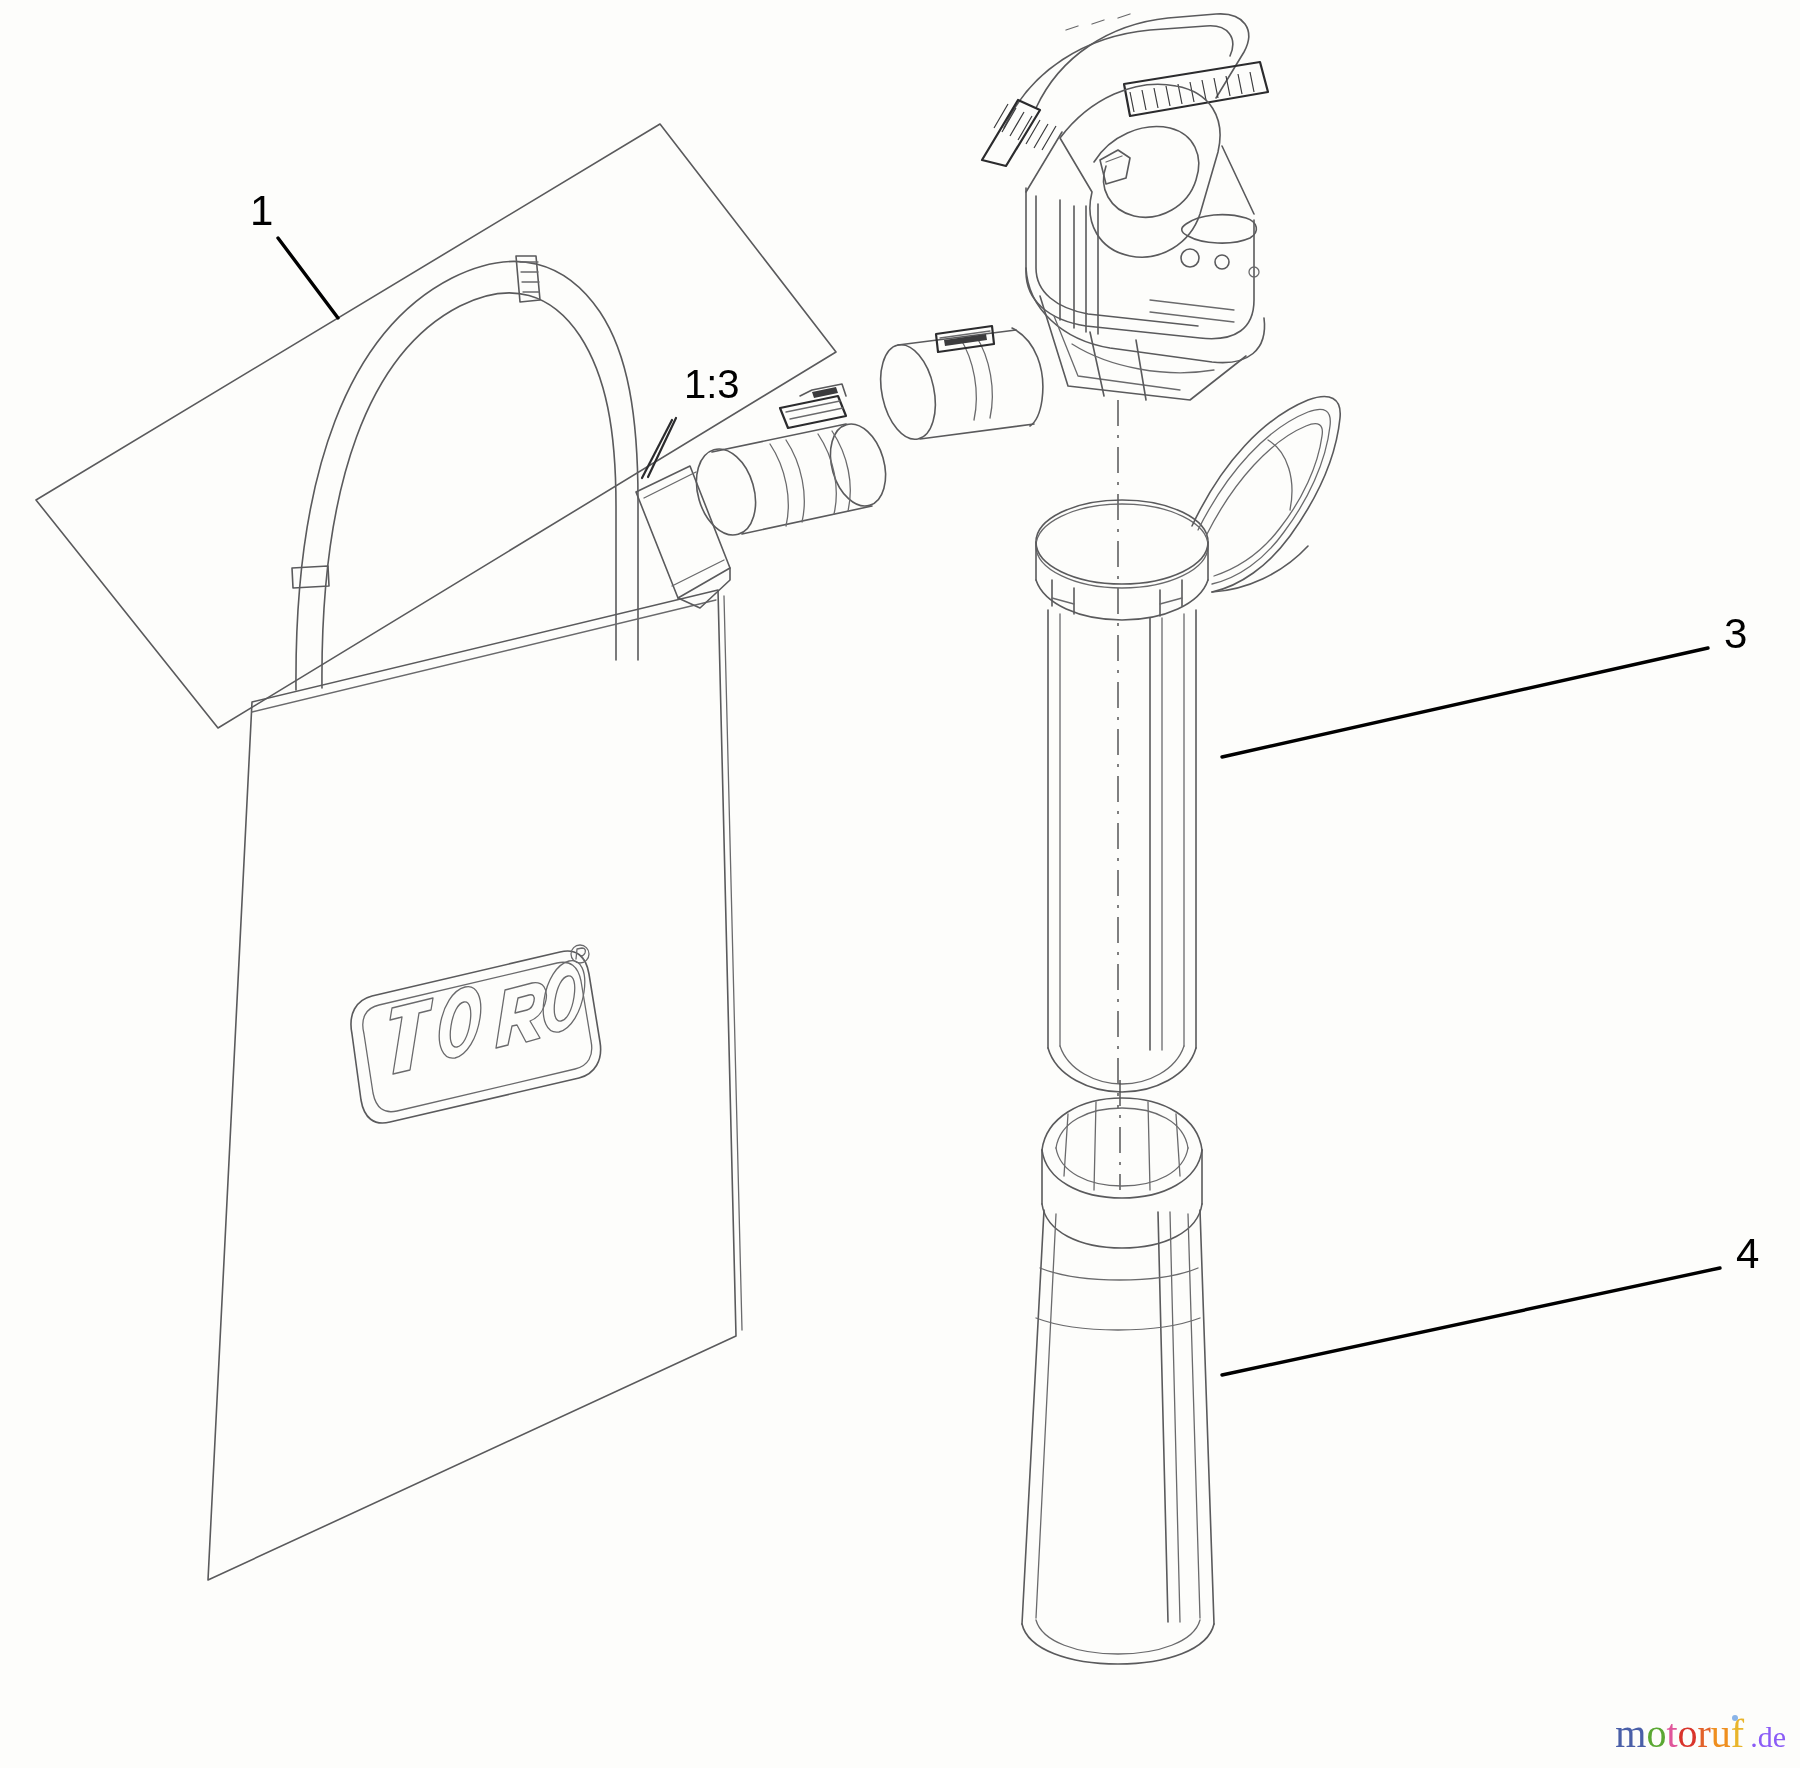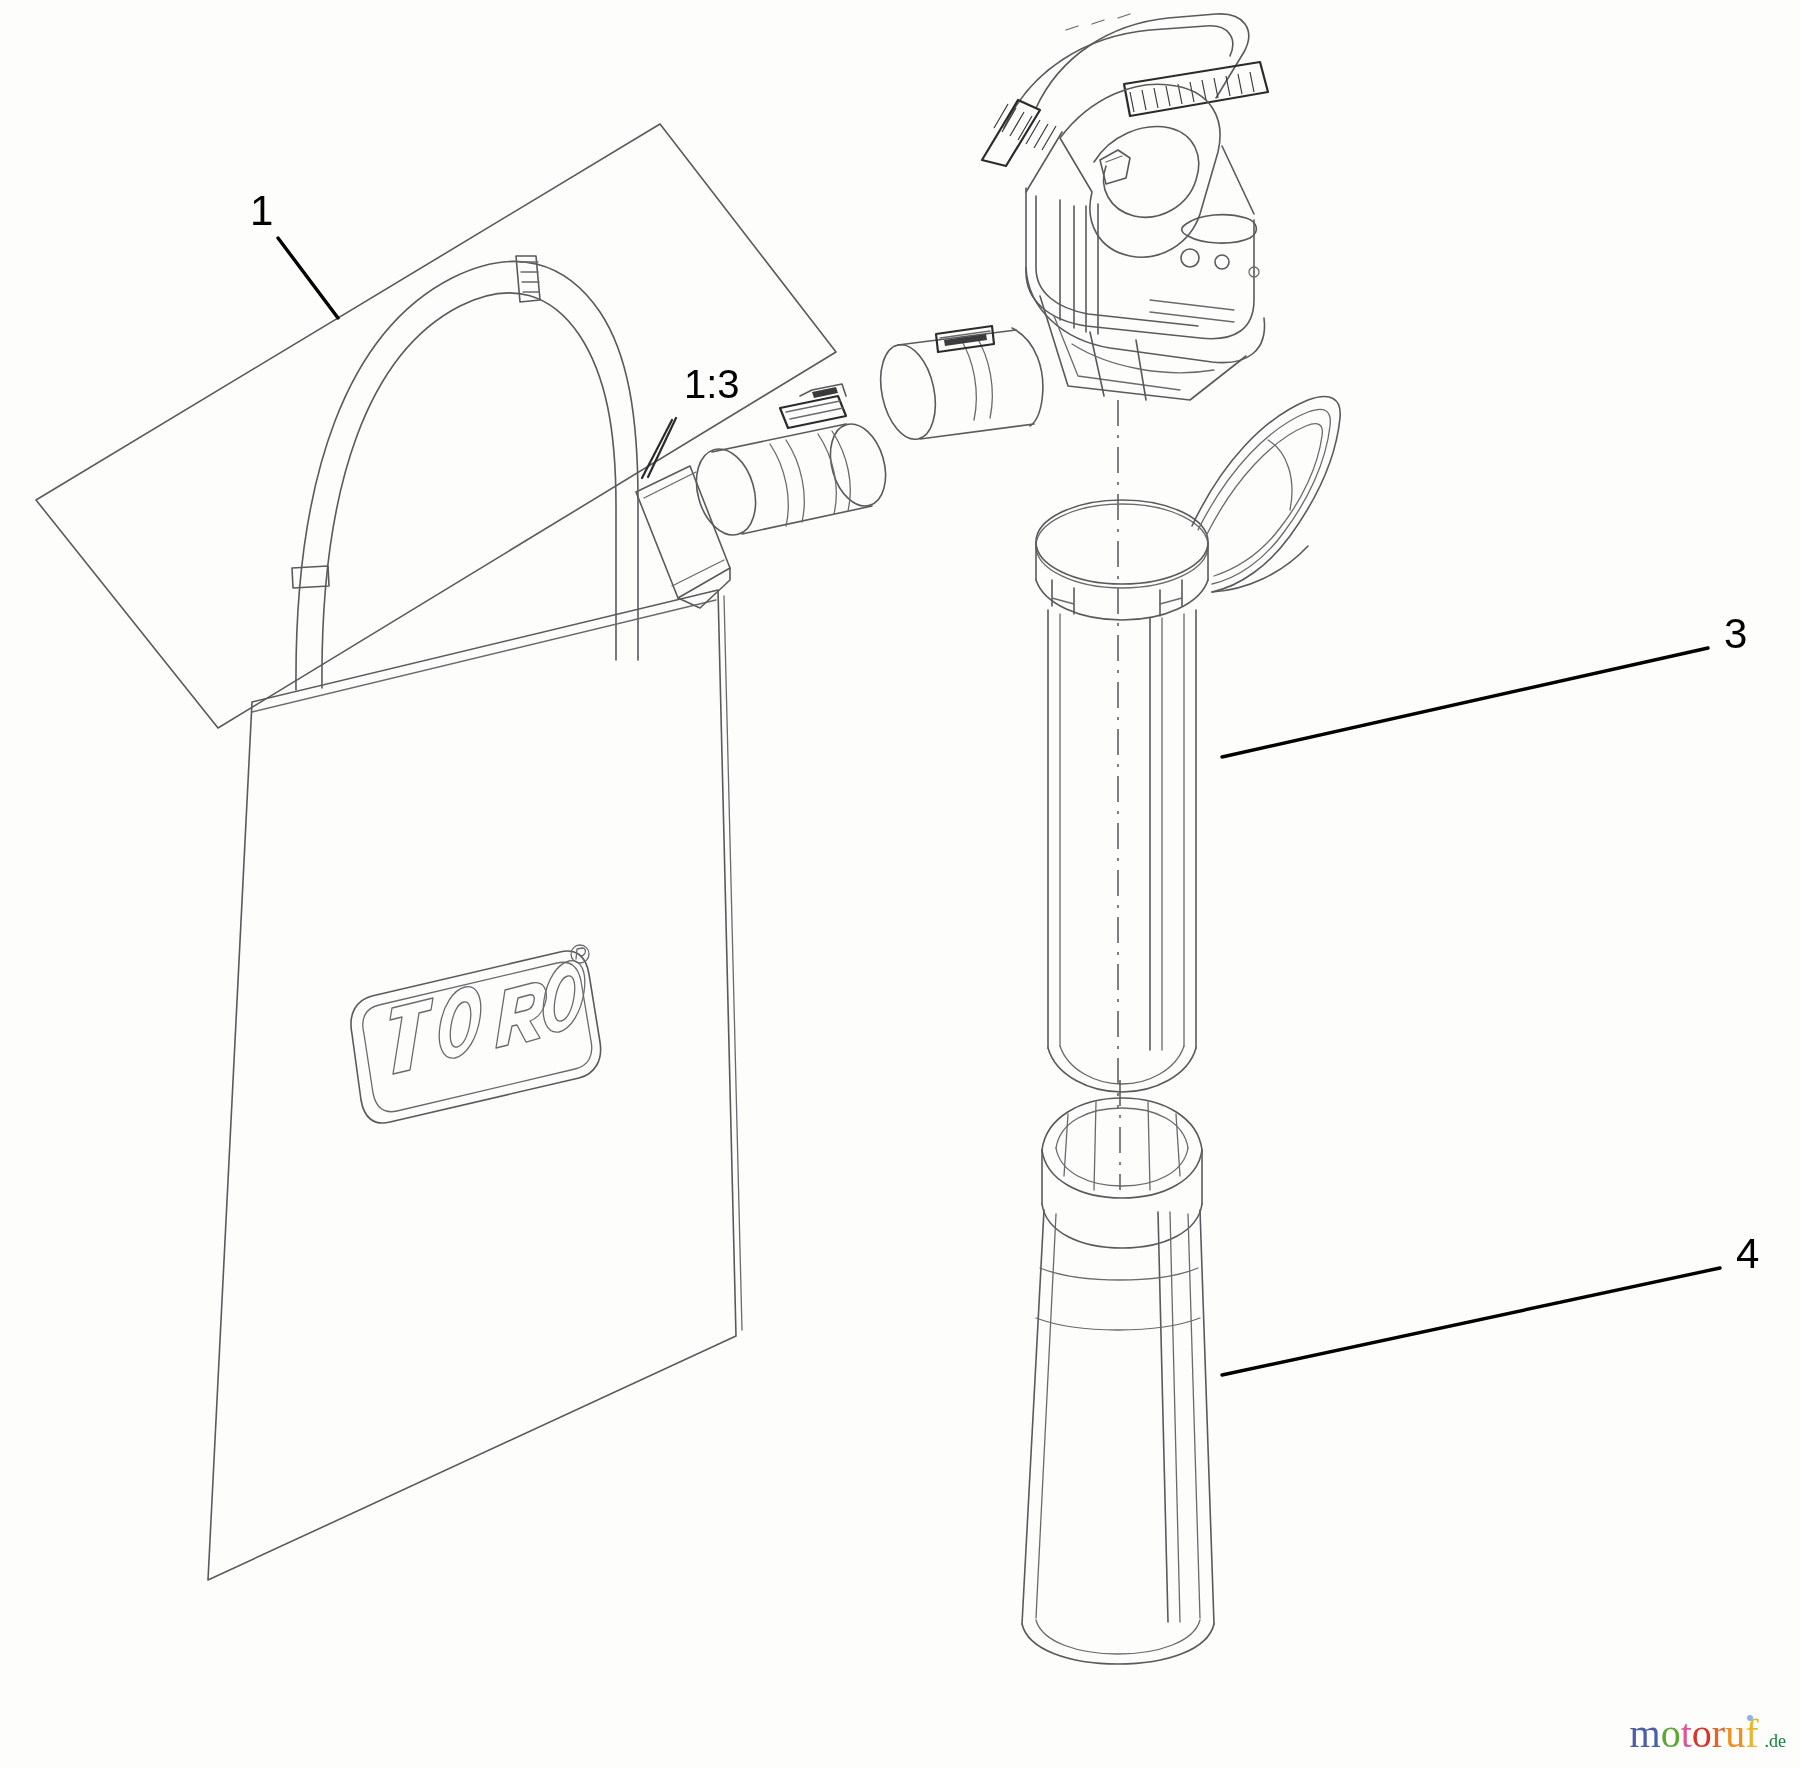--- a/index.html
+++ b/index.html
@@ -34,21 +34,21 @@
     position:absolute;
     right:14px;bottom:14px;
     font-family:"Liberation Serif", serif;
     font-size:40px;
     letter-spacing:0px;
     line-height:1;
     white-space:nowrap;
     user-select:none;
   }
   .wm span{display:inline-block;}
-  .wm .suffix{font-size:18px;color:#15803d;}
+  .wm .suffix{font-size:30px;color:#8b5cf6;}
   .dot{
     display:inline-block;width:6px;height:6px;border-radius:50%;
     background:#8ab4e8;position:relative;top:-26px;left:-12px;
   }
 </style>
 </head>
 <body>
 
 <div id="sheet">
 

